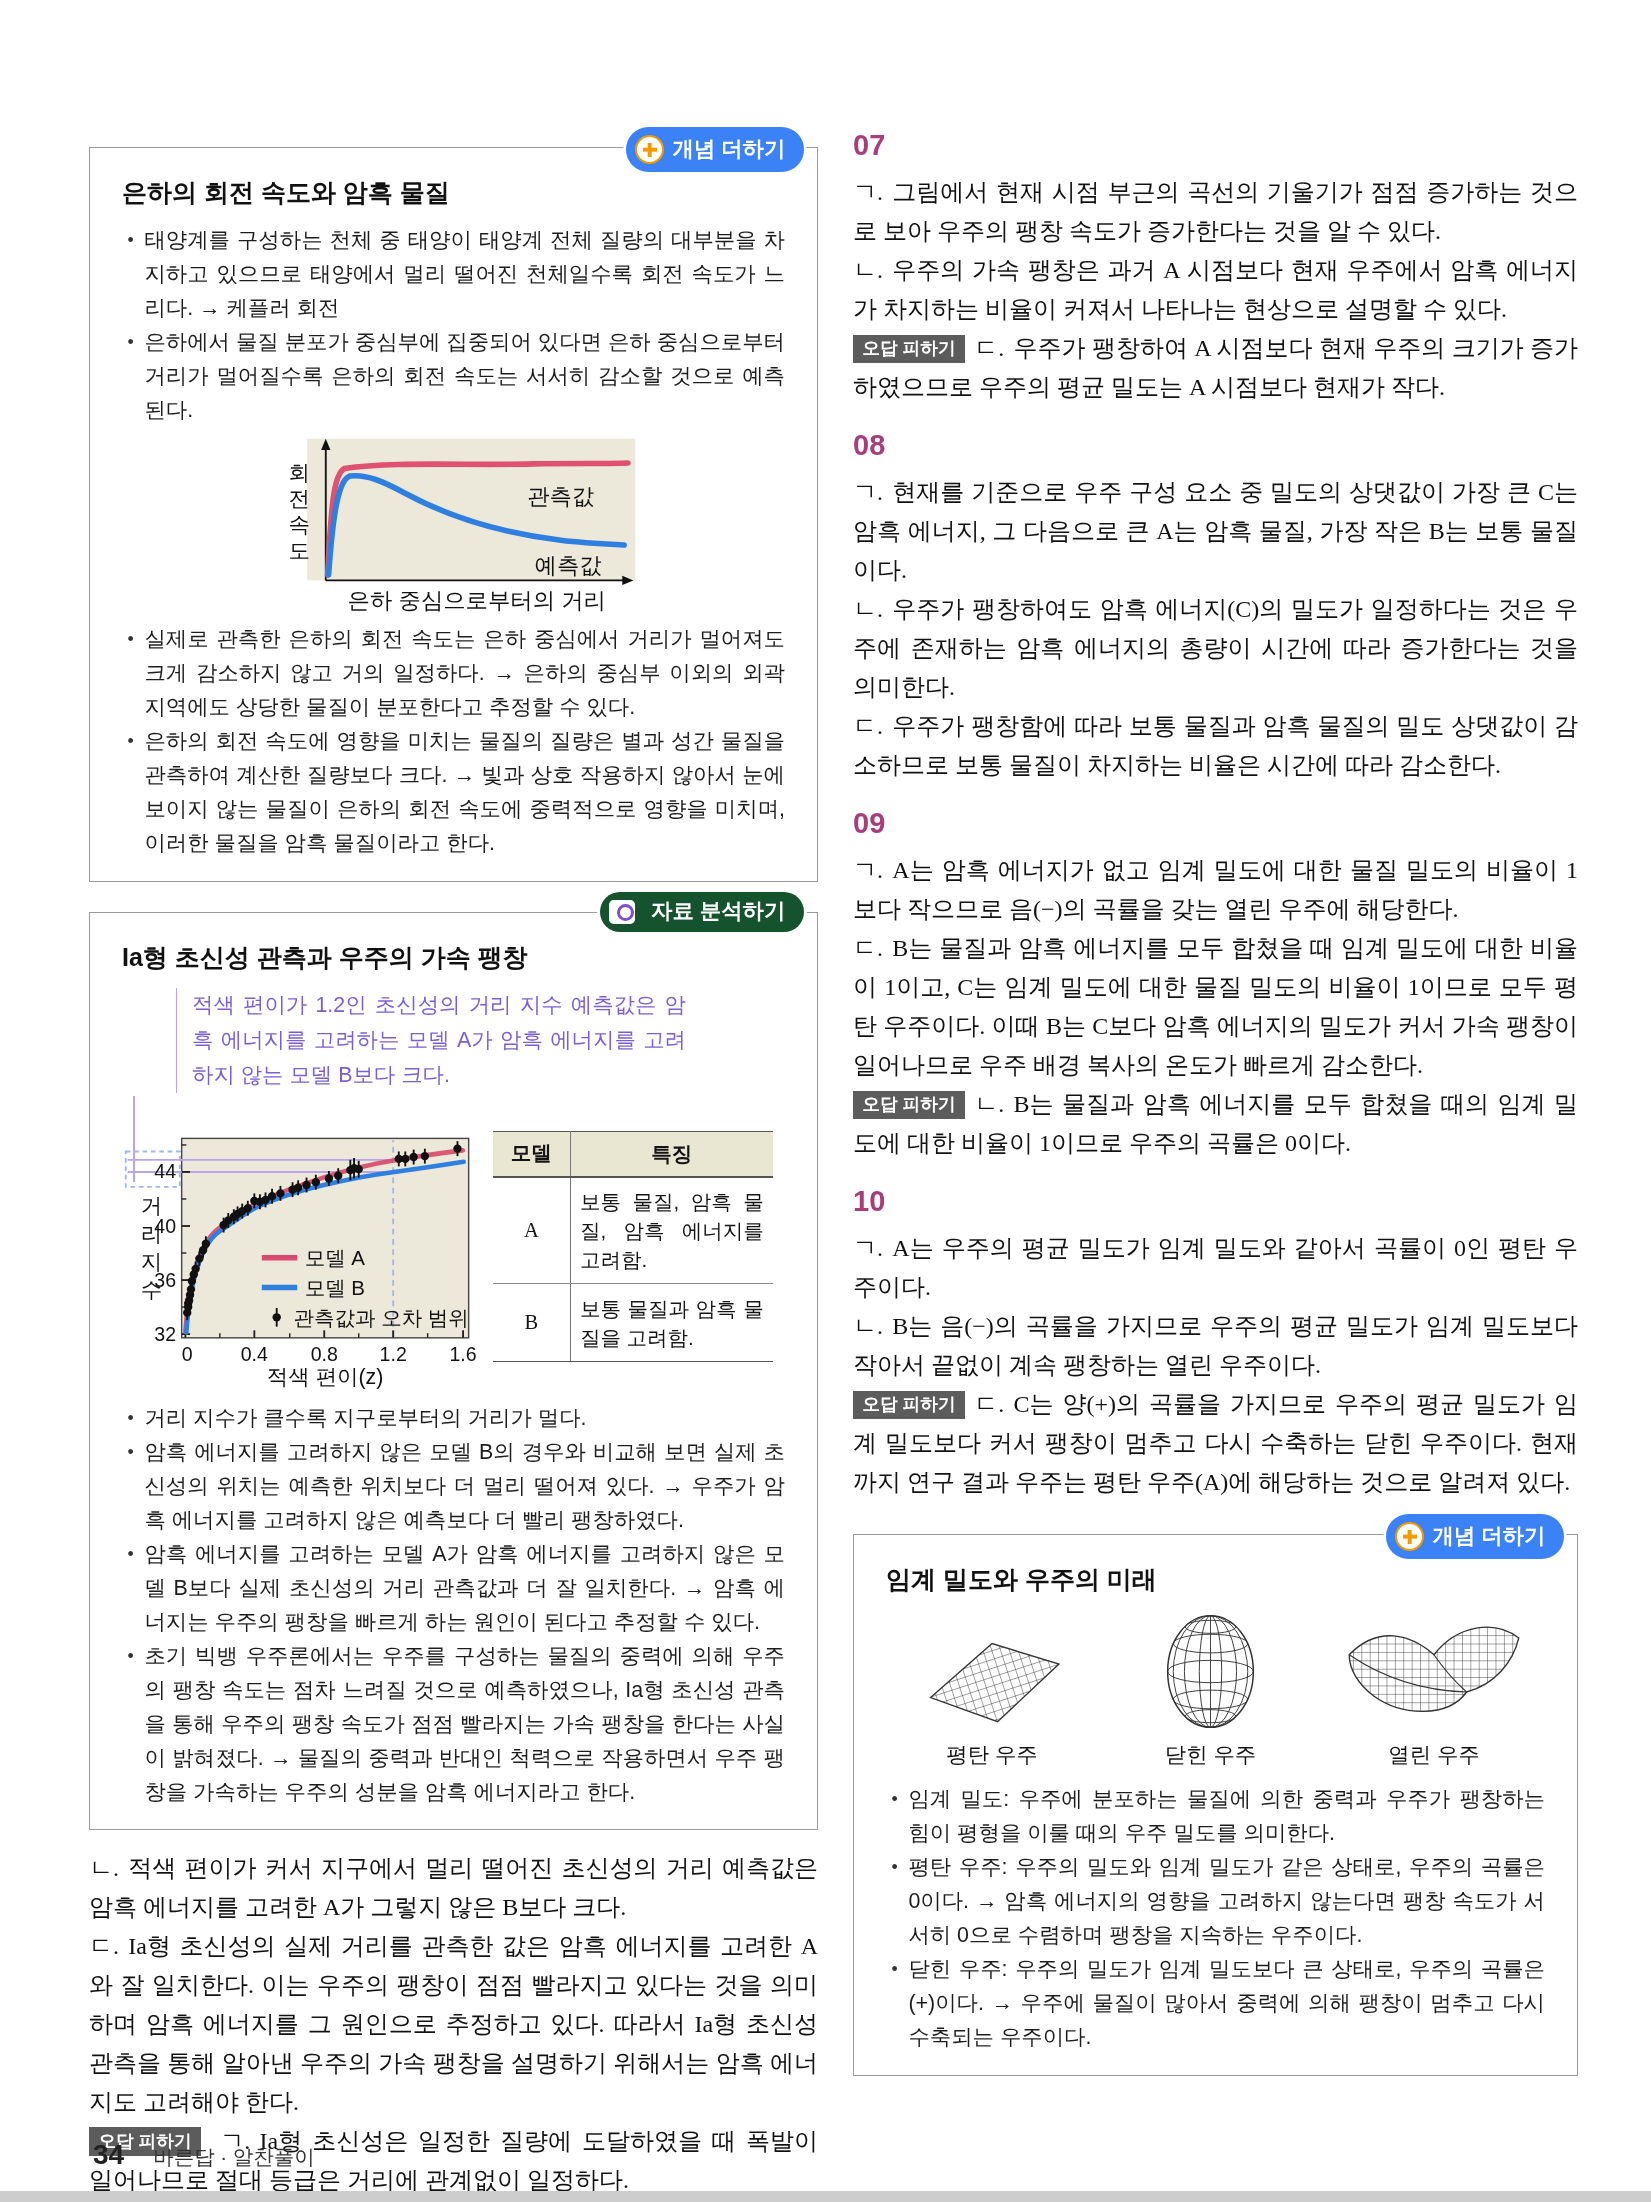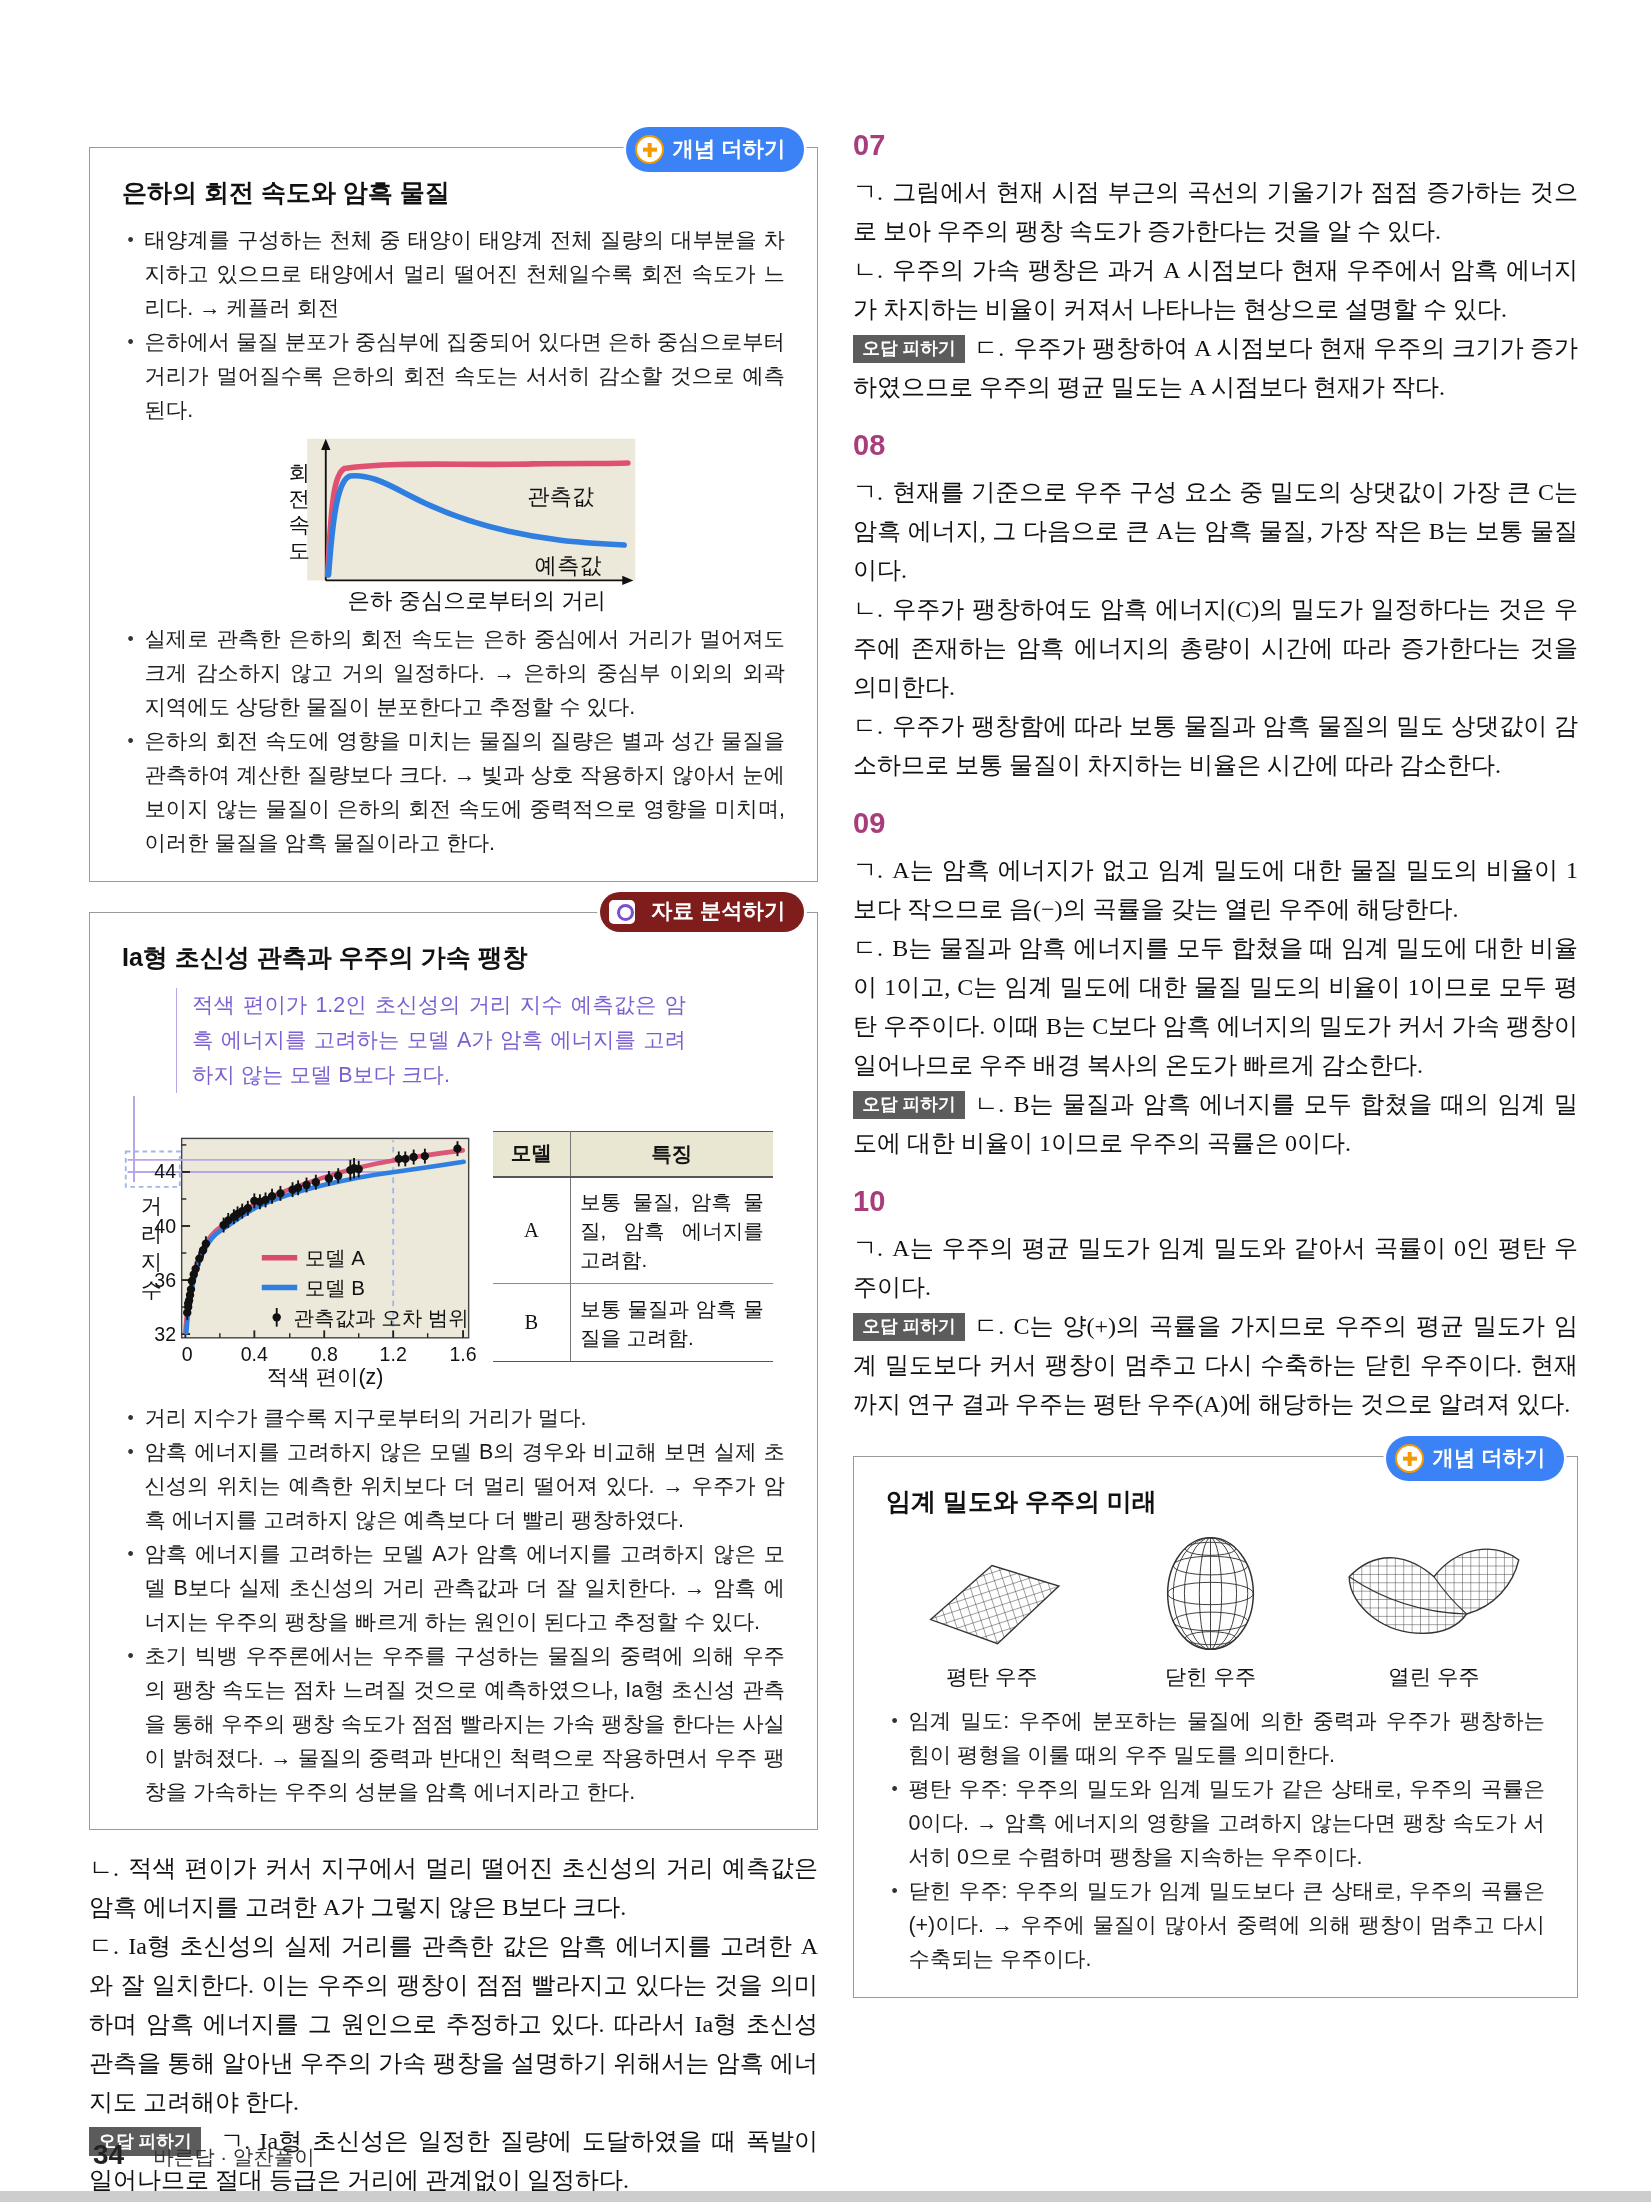--- a/index.html
+++ b/index.html
@@ -13,21 +13,21 @@
   .cbox{position:relative;border:1.9px solid #9a9a9a;background:#fff;padding:26px 32px 20.5px;}
   .cbox-title{font-weight:bold;font-size:25px;line-height:1.3;margin:1.9px 0 15px;color:#111;}
   .bullet{font-size:21.4px;line-height:34px;text-align:justify;padding-left:22.4px;position:relative;color:#1c1c1c;}
   .bullet::before{content:"\2022";position:absolute;left:5.6px;top:0;font-size:17.7px;color:#333;}
 
   
   .badge{position:absolute;top:-21.4px;right:13px;display:flex;align-items:center;gap:8.4px;
          color:#fff;font-weight:bold;font-size:21.4px;line-height:1;padding:8.4px 18.6px 8.4px 9.3px;border-radius:22.4px;
          box-shadow:0 0 0 2.8px #ffffff;}
   .badge-concept{background:#3b82f6;}
-  .badge-data{background:#7f1d1d;gap:16px;}
+  .badge-data{background:#14532d;gap:16px;}
   .ic-plus{width:25px;height:25px;border-radius:50%;background:#fff;border:2.8px solid #f29a00;position:relative;flex:0 0 auto;}
   .ic-plus::before,.ic-plus::after{content:"";position:absolute;background:#f29a00;left:50%;top:50%;}
   .ic-plus::before{width:14px;height:4.7px;transform:translate(-50%,-50%);}
   .ic-plus::after{width:4.7px;height:14px;transform:translate(-50%,-50%);}
   .ic-doc{width:26px;height:24px;background:#fff;border-radius:4.7px;position:relative;flex:0 0 auto;}
   .ic-doc::after{content:"";position:absolute;right:0.9px;top:3.7px;width:11.2px;height:11.2px;border:3.7px solid #7a4fd0;border-radius:50%;background:#fff;}
 
   .qnum{font-weight:bold;font-size:29px;line-height:1;color:#a83d7c;margin:0 0 13px;}
   .qblock{margin-bottom:24px;}
   .para{font-family:"Liberation Serif","DejaVu Serif",serif;font-size:24px;line-height:39px;
@@ -315,20 +315,21 @@
   <div class="qblock">
     <div class="qnum">09</div>
     <p class="para"><span class="ans-label">ㄱ.</span><span>A는 암흑 에너지가 없고 임계 밀도에 대한 물질 밀도의 비율이 1보다 작으므로 음(−)의 곡률을 갖는 열린 우주에 해당한다.</span></p>
     <p class="para"><span class="ans-label">ㄷ.</span><span>B는 물질과 암흑 에너지를 모두 합쳤을 때 임계 밀도에 대한 비율이 1이고, C는 임계 밀도에 대한 물질 밀도의 비율이 1이므로 모두 평탄 우주이다. 이때 B는 C보다 암흑 에너지의 밀도가 커서 가속 팽창이 일어나므로 우주 배경 복사의 온도가 빠르게 감소한다.</span></p>
     <p class="para"><span class="wrong-badge">오답 피하기</span><span class="ans-label">ㄴ.</span><span>B는 물질과 암흑 에너지를 모두 합쳤을 때의 임계 밀도에 대한 비율이 1이므로 우주의 곡률은 0이다.</span></p>
   </div>
 
   <div class="qblock">
     <div class="qnum">10</div>
     <p class="para"><span class="ans-label">ㄱ.</span><span>A는 우주의 평균 밀도가 임계 밀도와 같아서 곡률이 0인 평탄 우주이다.</span></p>
+    <p class="para"><span class="ans-label">ㄴ.</span><span>B는 음(−)의 곡률을 가지므로 우주의 평균 밀도가 임계 밀도보다 작아서 끝없이 계속 팽창하는 열린 우주이다.</span></p>
     <p class="para"><span class="wrong-badge">오답 피하기</span><span class="ans-label">ㄷ.</span><span>C는 양(+)의 곡률을 가지므로 우주의 평균 밀도가 임계 밀도보다 커서 팽창이 멈추고 다시 수축하는 닫힌 우주이다. 현재까지 연구 결과 우주는 평탄 우주(A)에 해당하는 것으로 알려져 있다.</span></p>
   </div>
 
   <div class="cbox" style="margin-top:32px;">
     <div class="badge badge-concept">
       <span class="ic-plus"></span>
       <span>개념 더하기</span>
     </div>
     <div class="cbox-title">임계 밀도와 우주의 미래</div>
 

